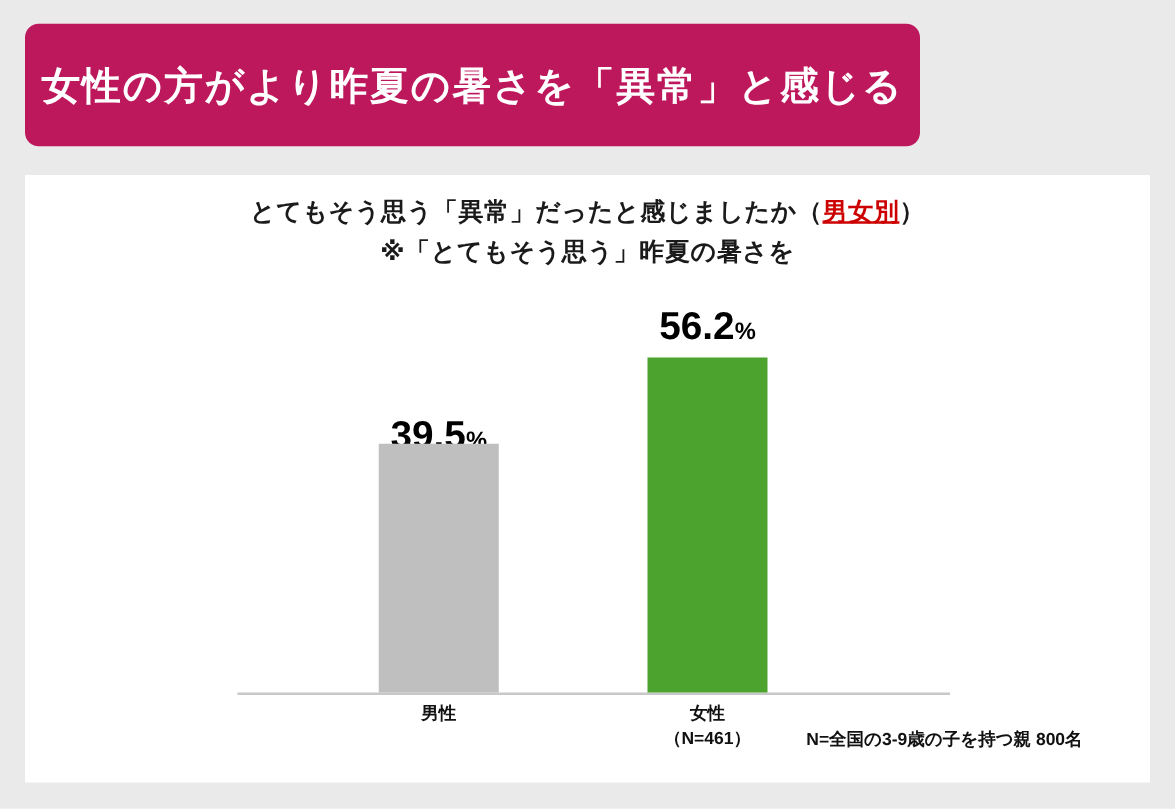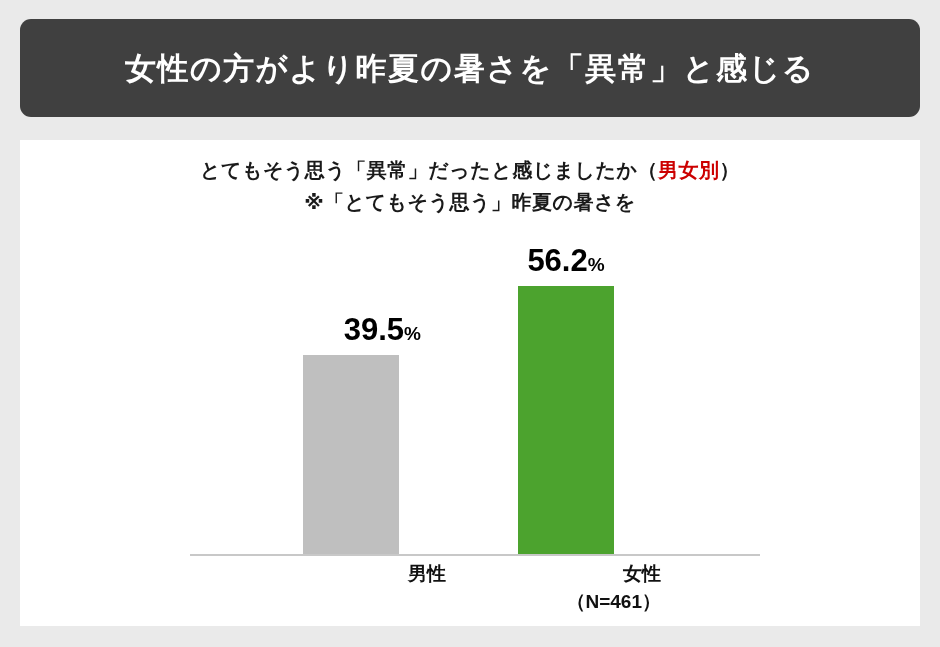--- a/index.html
+++ b/index.html
@@ -13,23 +13,23 @@
     font-family: "Liberation Sans", "DejaVu Sans", sans-serif;
     overflow: hidden;
     position: relative;
   }
 
   
   .header-banner {
     position: absolute;
     left: 20px;
     top: 19px;
-    width: 900px;
+    width: 716px;
     height: 98px;
-    background: #404040;
+    background: #be185d;
     border-radius: 11px;
     display: flex;
     align-items: center;
     justify-content: center;
     box-sizing: border-box;
   }
   .header-title {
     color: #ffffff;
     font-size: 31px;
     font-weight: bold;
@@ -61,20 +61,21 @@
     font-weight: bold;
     line-height: 1.62;
     letter-spacing: 0.5px;
   }
   .subtitle-line {
     display: block;
     white-space: nowrap;
   }
   .red-text {
     color: #cc0000;
+    text-decoration: underline;
   }
 
   
   .plot {
     position: absolute;
     left: 0;
     top: 0;
     width: 900px;
     height: 486px;
   }
@@ -114,34 +115,34 @@
     position: absolute;
     left: -22px;
     width: 140px;
     text-align: center;
     color: #000000;
     font-size: 31px;
     font-weight: bold;
     line-height: 1;
     white-space: nowrap;
   }
-  .bar-value.male   { bottom: 209px; text-align: right; }
+  .bar-value.male   { bottom: 191px; }
   .bar-value.female { bottom: 278px; }
   .pct-sign {
     font-size: 19px;
     font-weight: bold;
   }
 
   .bar-label {
     position: absolute;
     top: 420px;
     width: 190px;
-    text-align: right;
+    text-align: center;
     color: #111111;
-    font-size: 19px;
+    font-size: 14px;
     font-weight: bold;
     line-height: 1.45;
   }
   .bar-label.male   { left: 236px; }
   .bar-label.female { left: 451px; }
   .bar-label span { display: block; white-space: nowrap; }
 
   .footnote {
     position: absolute;
     left: 625px;
@@ -182,15 +183,16 @@
 
     <div class="bar-label male">
       <span>男性</span>
     </div>
 
     <div class="bar-label female">
       <span>女性</span>
       <span>（N=461）</span>
     </div>
 
+    <div class="footnote">N=全国の3-9歳の子を持つ親 800名</div>
 
   </div>
 </div>
 
 </body></html>

